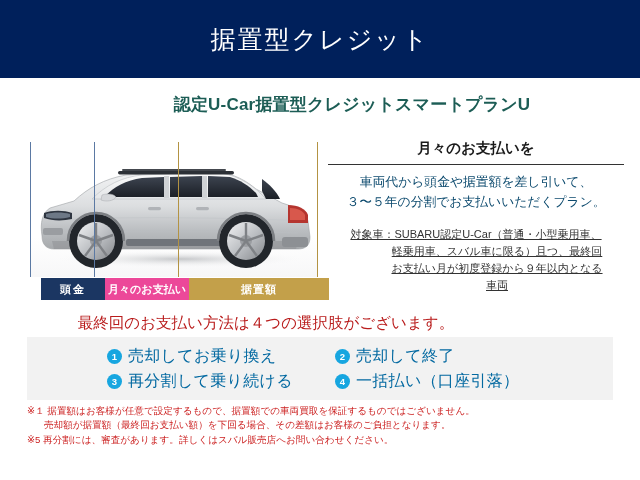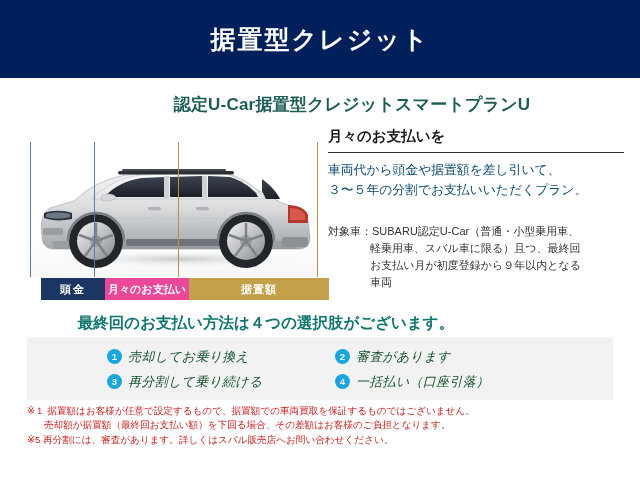--- a/index.html
+++ b/index.html
@@ -22,21 +22,21 @@
     width: 640px;
     height: 78px;
     background: #00205b;
     display: flex;
     align-items: center;
     justify-content: center;
   }
   .header-title {
     color: #ffffff;
     font-size: 25px;
-    font-weight: bold;
+    font-weight: normal;
     letter-spacing: 2px;
   }
 
   
   .subtitle {
     position: absolute;
     left: 0; top: 93px;
     width: 640px;
     text-align: center;
     color: #1c5d55;
@@ -93,57 +93,59 @@
     font-weight: bold;
     white-space: nowrap;
   }
   .segment.s0 { width: 64px;  background: #1b3662; letter-spacing: 2px; }
   .segment.s1 { width: 84px;  background: #ec4899; }
   .segment.s2 { width: 140px; background: #c3a04a; letter-spacing: 1px; }
 
   
   .right-col {
     position: absolute;
-    left: 328px; top: 125px;
+    left: 328px; top: 137px;
     width: 296px;
+    text-align: center;
   }
   .lead {
     color: #1a1a1a;
     font-size: 14.5px;
     font-weight: bold;
     line-height: 1.55;
     padding-bottom: 5px;
     border-bottom: 1px solid #333333;
   }
   .lead-line { display: block; }
   .body-copy {
     margin-top: 7px;
     color: #0c4a6e;
     font-size: 12.8px;
     line-height: 1.52;
   }
   .body-line { display: block; }
   .target-block {
-    margin-top: 24px;
+    margin-top: 15px;
     color: #333333;
     font-size: 11px;
     line-height: 1.52;
+    text-decoration: underline;
   }
   .target-line { display: block; }
   .target-line.ind { padding-left: 42px; }
 
   
   .final-heading {
     position: absolute;
     left: 0; top: 313px;
     width: 532px;
     text-align: center;
-    color: #0f766e;
+    color: #b91c1c;
     font-size: 15.5px;
-    font-weight: bold;
+    font-weight: normal;
   }
 
   
   .options-box {
     position: absolute;
     left: 27px; top: 337px;
     width: 586px;
     height: 63px;
     background: #f2f2f2;
   }
@@ -169,25 +171,24 @@
     background: #17a6e0;
     color: #ffffff;
     font-size: 9.5px;
     font-weight: bold;
     display: flex;
     align-items: center;
     justify-content: center;
     line-height: 1;
   }
   .option-label {
-    color: #14532d;
-    font-size: 13px;
+    color: #0369a1;
+    font-size: 16px;
     letter-spacing: 0.3px;
     white-space: nowrap;
-    font-style: italic;
   }
 
   
   .footnotes {
     position: absolute;
     left: 27px; top: 404px;
     width: 586px;
     color: #cc2222;
     font-size: 9.6px;
     line-height: 1.45;
@@ -339,21 +340,21 @@
 <div class="final-heading">最終回のお支払い方法は４つの選択肢がございます。</div>
 
 <div class="options-box">
   <div class="options-grid">
     <div class="option">
       <span class="option-num">1</span>
       <span class="option-label">売却してお乗り換え</span>
     </div>
     <div class="option">
       <span class="option-num">2</span>
-      <span class="option-label">審査があります</span>
+      <span class="option-label">売却して終了</span>
     </div>
     <div class="option">
       <span class="option-num">3</span>
       <span class="option-label">再分割して乗り続ける</span>
     </div>
     <div class="option">
       <span class="option-num">4</span>
       <span class="option-label">一括払い（口座引落）</span>
     </div>
   </div>

